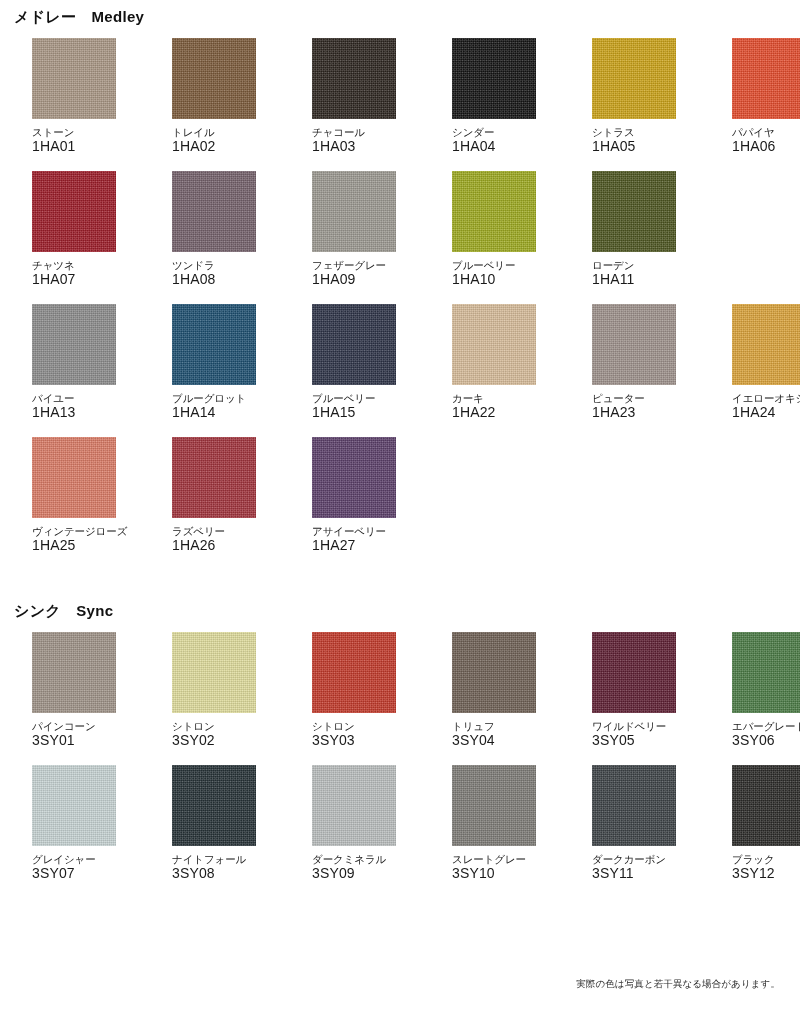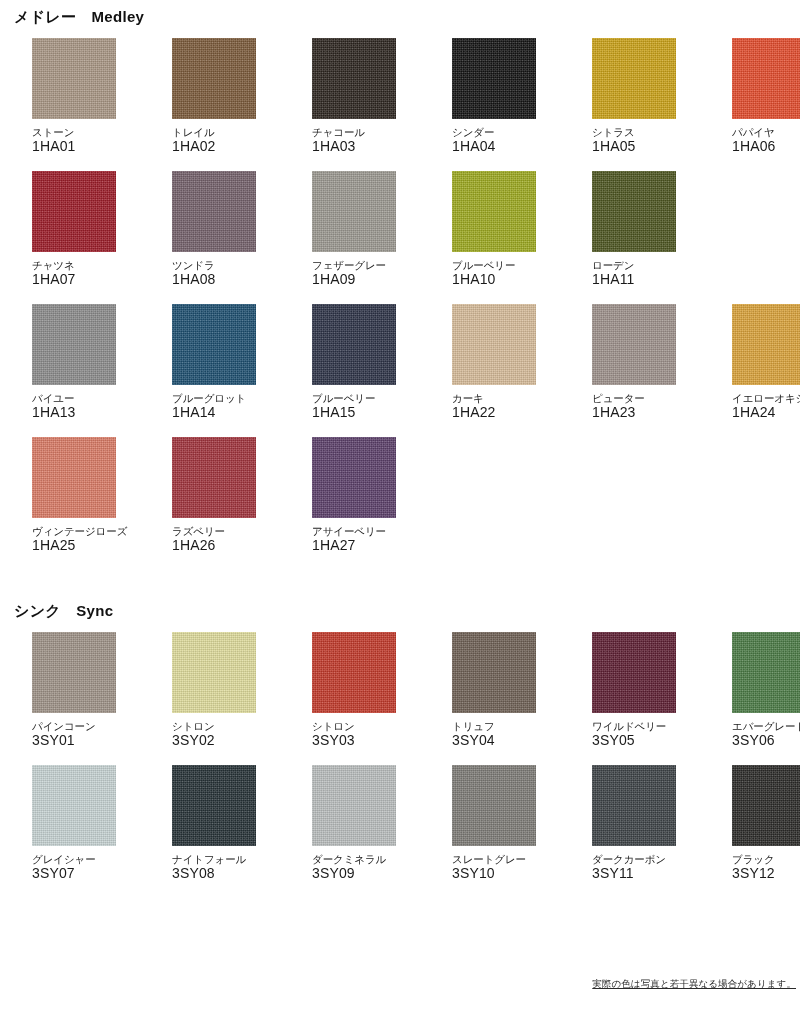--- a/index.html
+++ b/index.html
@@ -109,27 +109,26 @@
 
   .swatch-code {
     font-size: 14px;
     line-height: 14px;
     color: #1a1a1a;
     letter-spacing: 0.01em;
   }
 
   .footer-note {
     position: absolute;
-    right: 4px;
+    right: 20px;
     bottom: 12px;
     font-size: 9.5px;
     color: #2a2a2a;
     white-space: nowrap;
     letter-spacing: 0.01em;
-    text-decoration: underline;
   }
 </style>
 </head>
 <body style="background: rgb(255, 255, 255);">
 
 <div class="page">
 
   <div class="section" id="section-medley" style="top:8px;">
     <h2 class="section-title">メドレー　Medley</h2>
     <div class="grid" id="grid-medley">

